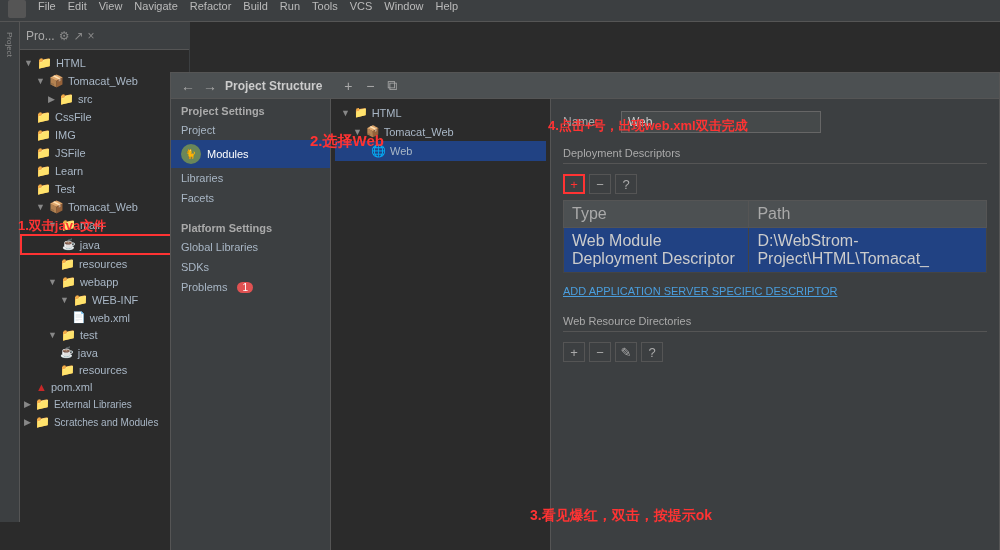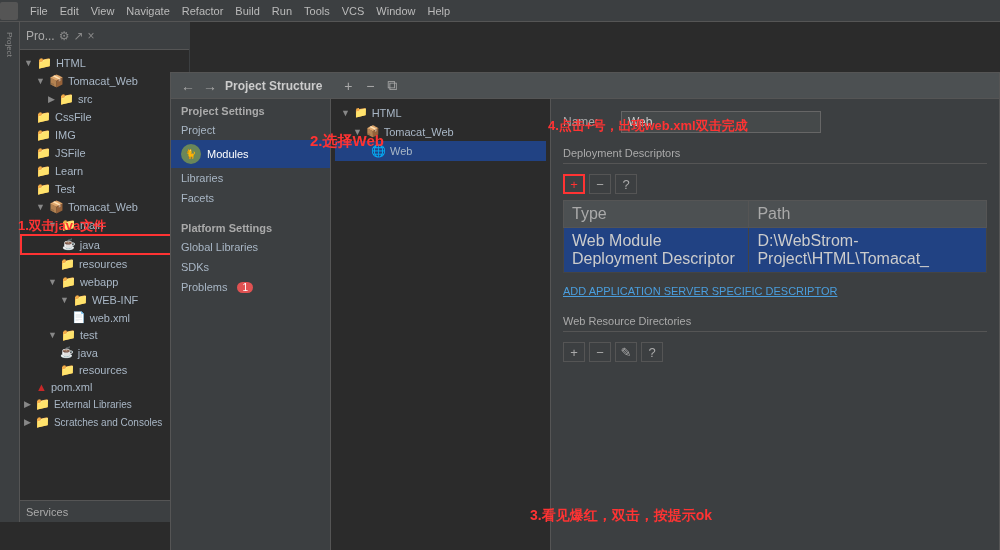--- a/index.html
+++ b/index.html
@@ -11,22 +11,22 @@
       width: 1000px;
       height: 550px;
       overflow: hidden;
     }
 
     
     .menu-bar {
       background: #3c3f41;
       height: 22px;
       display: flex;
-      align-items: center;
-      padding: 0 0;
+      align-items: flex-start;
+      padding: 0 8px;
       border-bottom: 1px solid #555;
     }
     .menu-bar-item {
       color: #bbb;
       font-size: 11px;
       padding: 0 6px;
       cursor: pointer;
     }
 
     
@@ -439,27 +439,24 @@
           <span>pom.xml</span>
         </div>
         <div class="tree-item">
           <span class="arrow">▶</span>
           <span class="folder-icon" style="color:#888;">📁</span>
           <span style="font-size:10px;">External Libraries</span>
         </div>
         <div class="tree-item">
           <span class="arrow">▶</span>
           <span class="folder-icon" style="color:#888;">📁</span>
-          <span style="font-size:10px;">Scratches and Consoles</span>
+          <span style="font-size:10px;">Scratches and Modules</span>
         </div>
       </div>
 
-      <div style="height:22px;background:#3c3f41;border-top:1px solid #555;display:flex;align-items:center;padding:0 6px;">
-        <span style="font-size:11px;color:#aaa;">Services</span>
-      </div>
     </div>
 
     <div class="dialog-overlay">
 
       <div class="dialog-title-bar">
 
         <span style="cursor:pointer;color:#aaa;font-size:14px;">←</span>
         <span style="cursor:pointer;color:#aaa;font-size:14px;">→</span>
         <span class="dialog-title">Project Structure</span>
 

